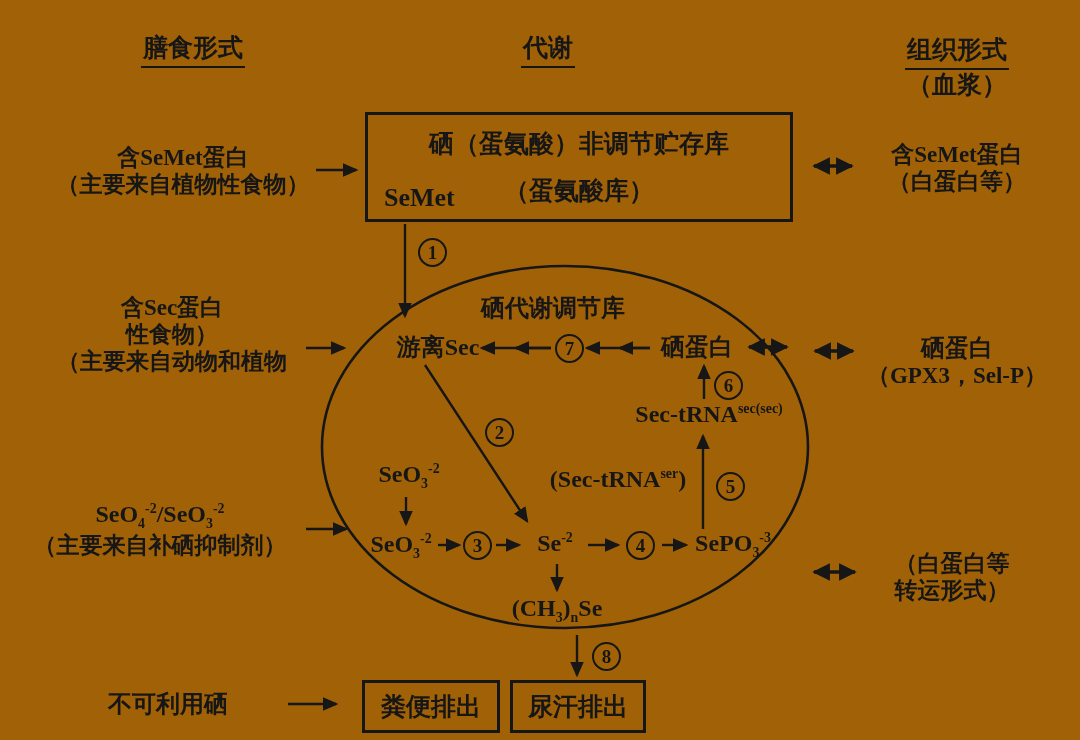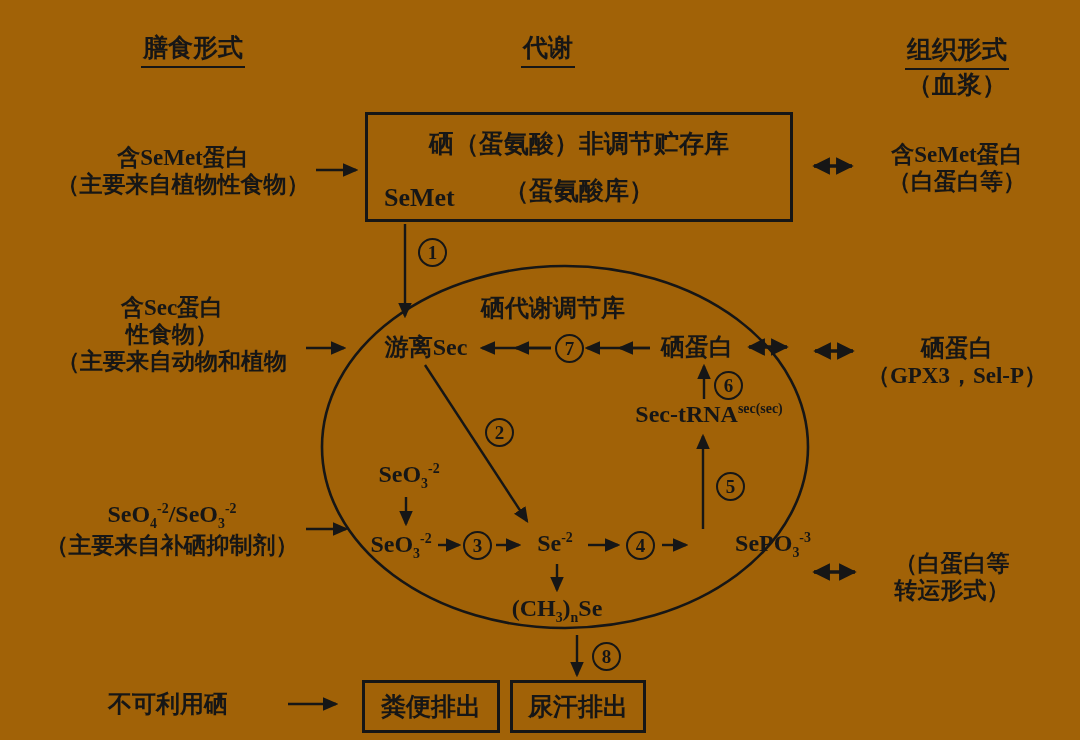--- a/index.html
+++ b/index.html
@@ -115,21 +115,21 @@
 
   <div class="lbl" style="left:183px;top:144px">
     <div>含SeMet蛋白</div>
     <div>（主要来自植物性食物）</div>
   </div>
   <div class="lbl" style="left:172px;top:294px">
     <div>含Sec蛋白</div>
     <div>性食物）</div>
     <div>（主要来自动物和植物</div>
   </div>
-  <div class="lbl" style="left:172px;top:500px">
+  <div class="lbl" style="left:160px;top:500px">
     <div class="node"><span>SeO</span><span class="sub">4</span><span class="sup">-2</span><span>/SeO</span><span class="sub">3</span><span class="sup">-2</span></div>
     <div>（主要来自补硒抑制剂）</div>
   </div>
   <div class="lbl node" style="left:168px;top:690px">不可利用硒</div>
 
   <div class="bx storage">
     <div class="t1">硒（蛋氨酸）非调节贮存库</div>
     <div class="t2">（蛋氨酸库）</div>
     <div class="tag">SeMet</div>
   </div>
@@ -141,27 +141,28 @@
   <div class="lbl" style="left:957px;top:334px">
     <div class="node">硒蛋白</div>
     <div>（GPX3，Sel-P）</div>
   </div>
   <div class="lbl" style="left:952px;top:550px">
     <div>（白蛋白等</div>
     <div>转运形式）</div>
   </div>
 
   <div class="lbl node" style="left:553px;top:294px">硒代谢调节库</div>
-  <div class="lbl node" style="left:426px;top:333px">游离Sec</div>
+  <div class="lbl node" style="left:438px;top:333px">游离Sec</div>
   <div class="lbl node" style="left:697px;top:333px">硒蛋白</div>
   <div class="lbl node" style="left:709px;top:400px"><span>Sec-tRNA</span><span class="sup">sec(sec)</span></div>
+  <div class="lbl node" style="left:618px;top:465px"><span>(Sec-tRNA</span><span class="sup">ser</span><span>)</span></div>
   <div class="lbl node" style="left:409px;top:460px"><span>SeO</span><span class="sub">3</span><span class="sup">-2</span></div>
   <div class="lbl node" style="left:401px;top:530px"><span>SeO</span><span class="sub">3</span><span class="sup">-2</span></div>
   <div class="lbl node" style="left:555px;top:529px"><span>Se</span><span class="sup">-2</span></div>
-  <div class="lbl node" style="left:773px;top:529px"><span>SePO</span><span class="sub">3</span><span class="sup">-3</span></div>
+  <div class="lbl node" style="left:733px;top:529px"><span>SePO</span><span class="sub">3</span><span class="sup">-3</span></div>
   <div class="lbl node" style="left:557px;top:594px"><span>(CH</span><span class="sub">3</span><span>)</span><span class="sub">n</span><span>Se</span></div>
 
   <div class="circ" style="left:418px;top:238px">1</div>
   <div class="circ" style="left:485px;top:418px">2</div>
   <div class="circ" style="left:463px;top:531px">3</div>
   <div class="circ" style="left:626px;top:531px">4</div>
   <div class="circ" style="left:716px;top:472px">5</div>
   <div class="circ" style="left:714px;top:371px">6</div>
   <div class="circ" style="left:555px;top:334px">7</div>
   <div class="circ" style="left:592px;top:642px">8</div>

